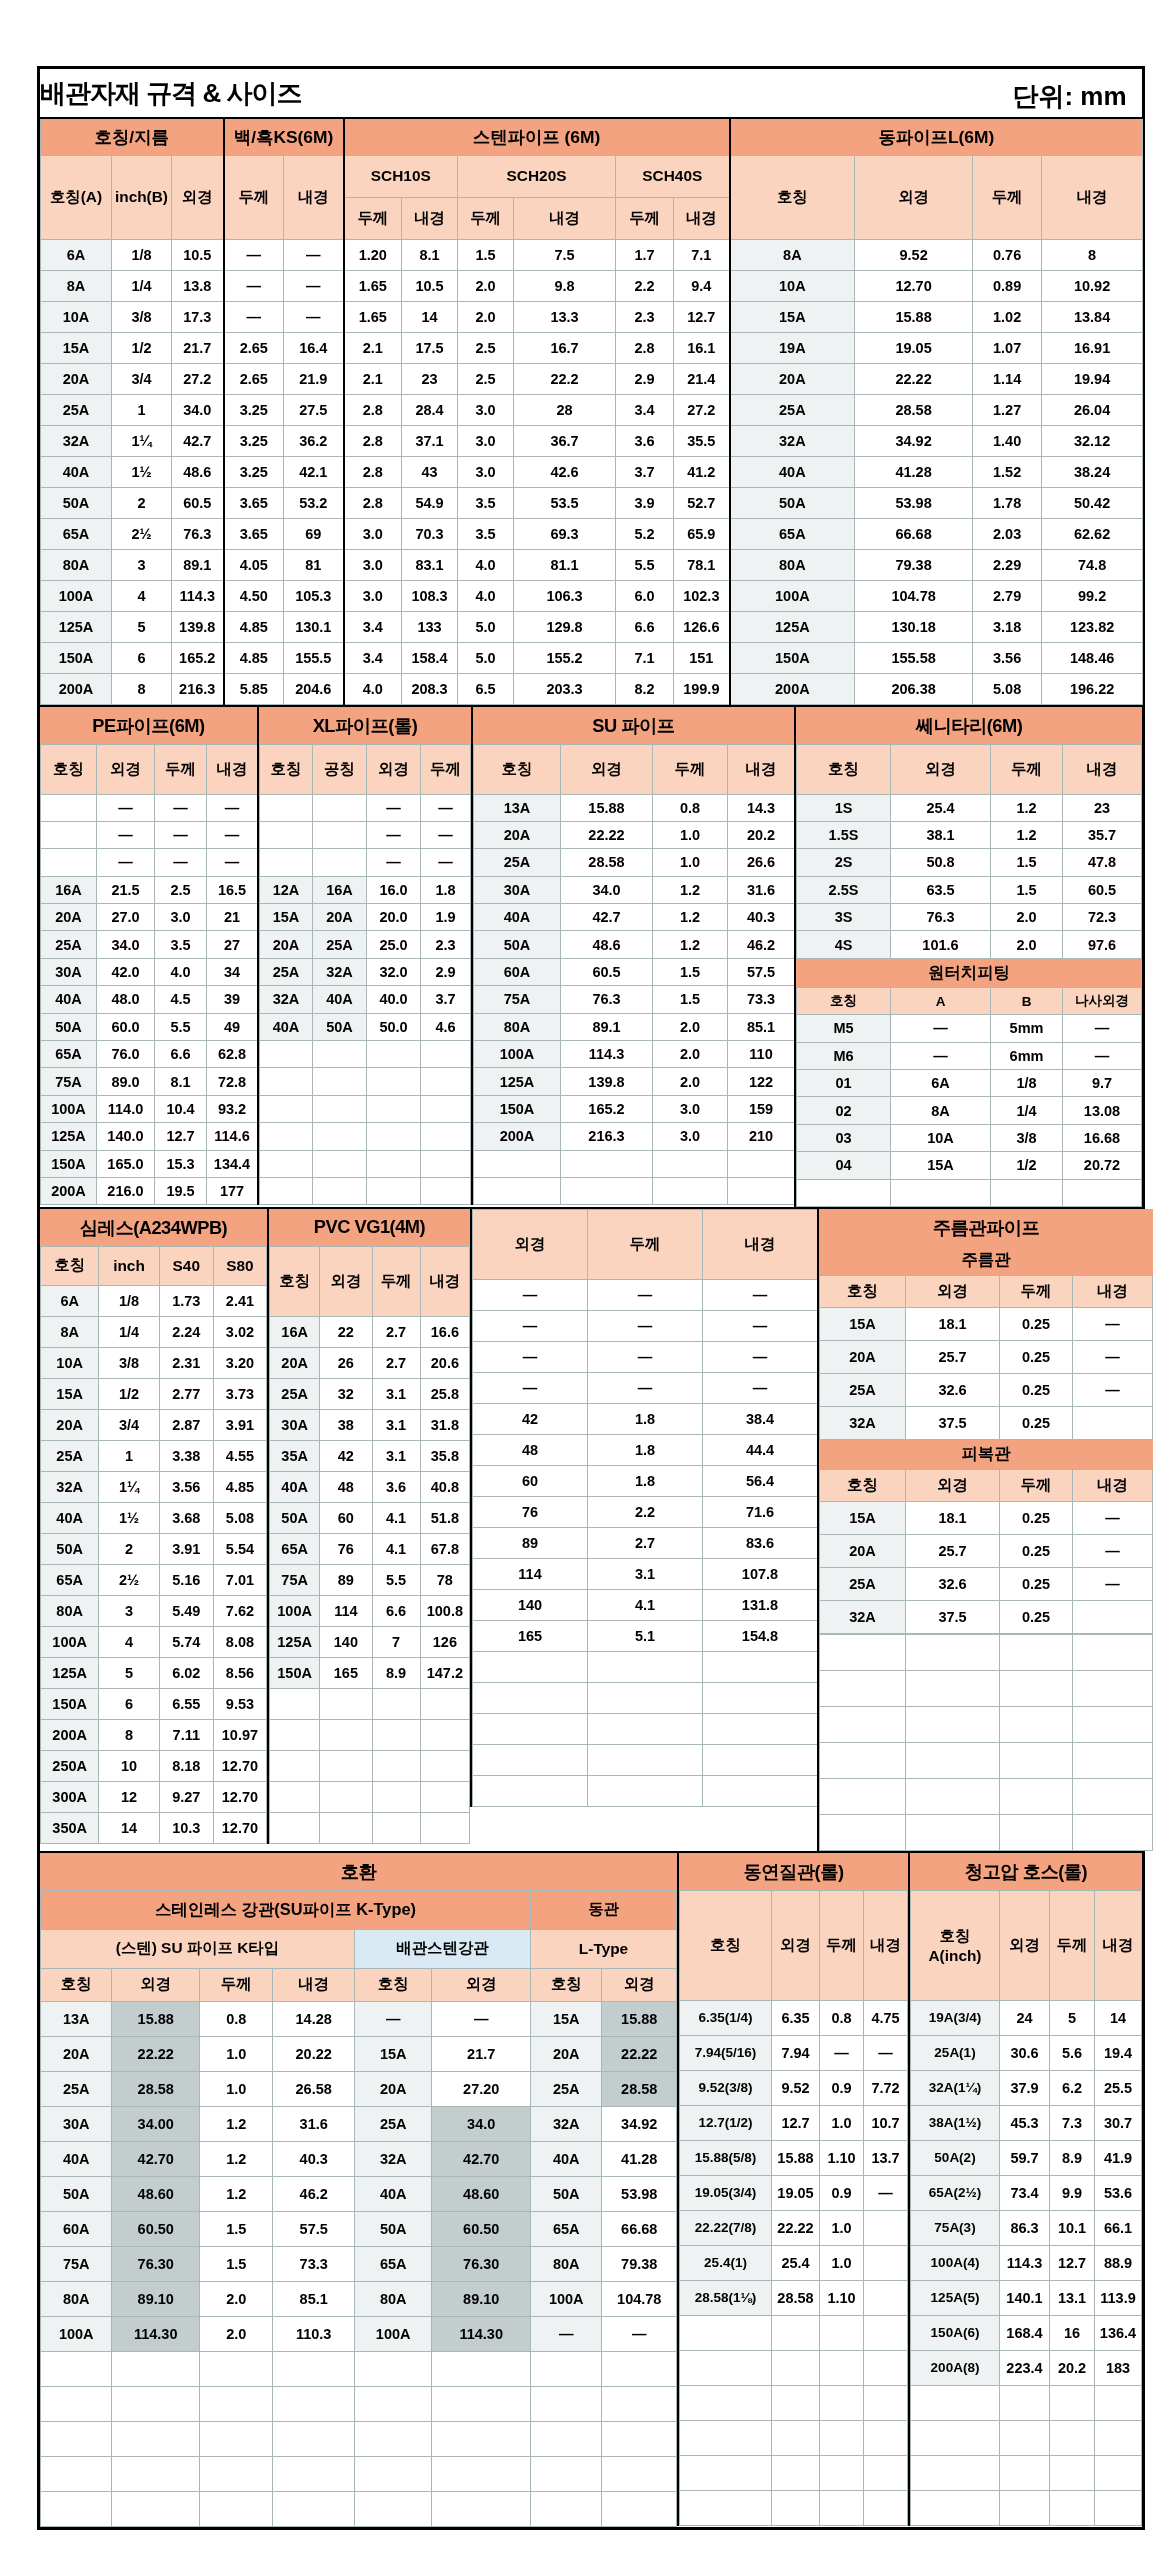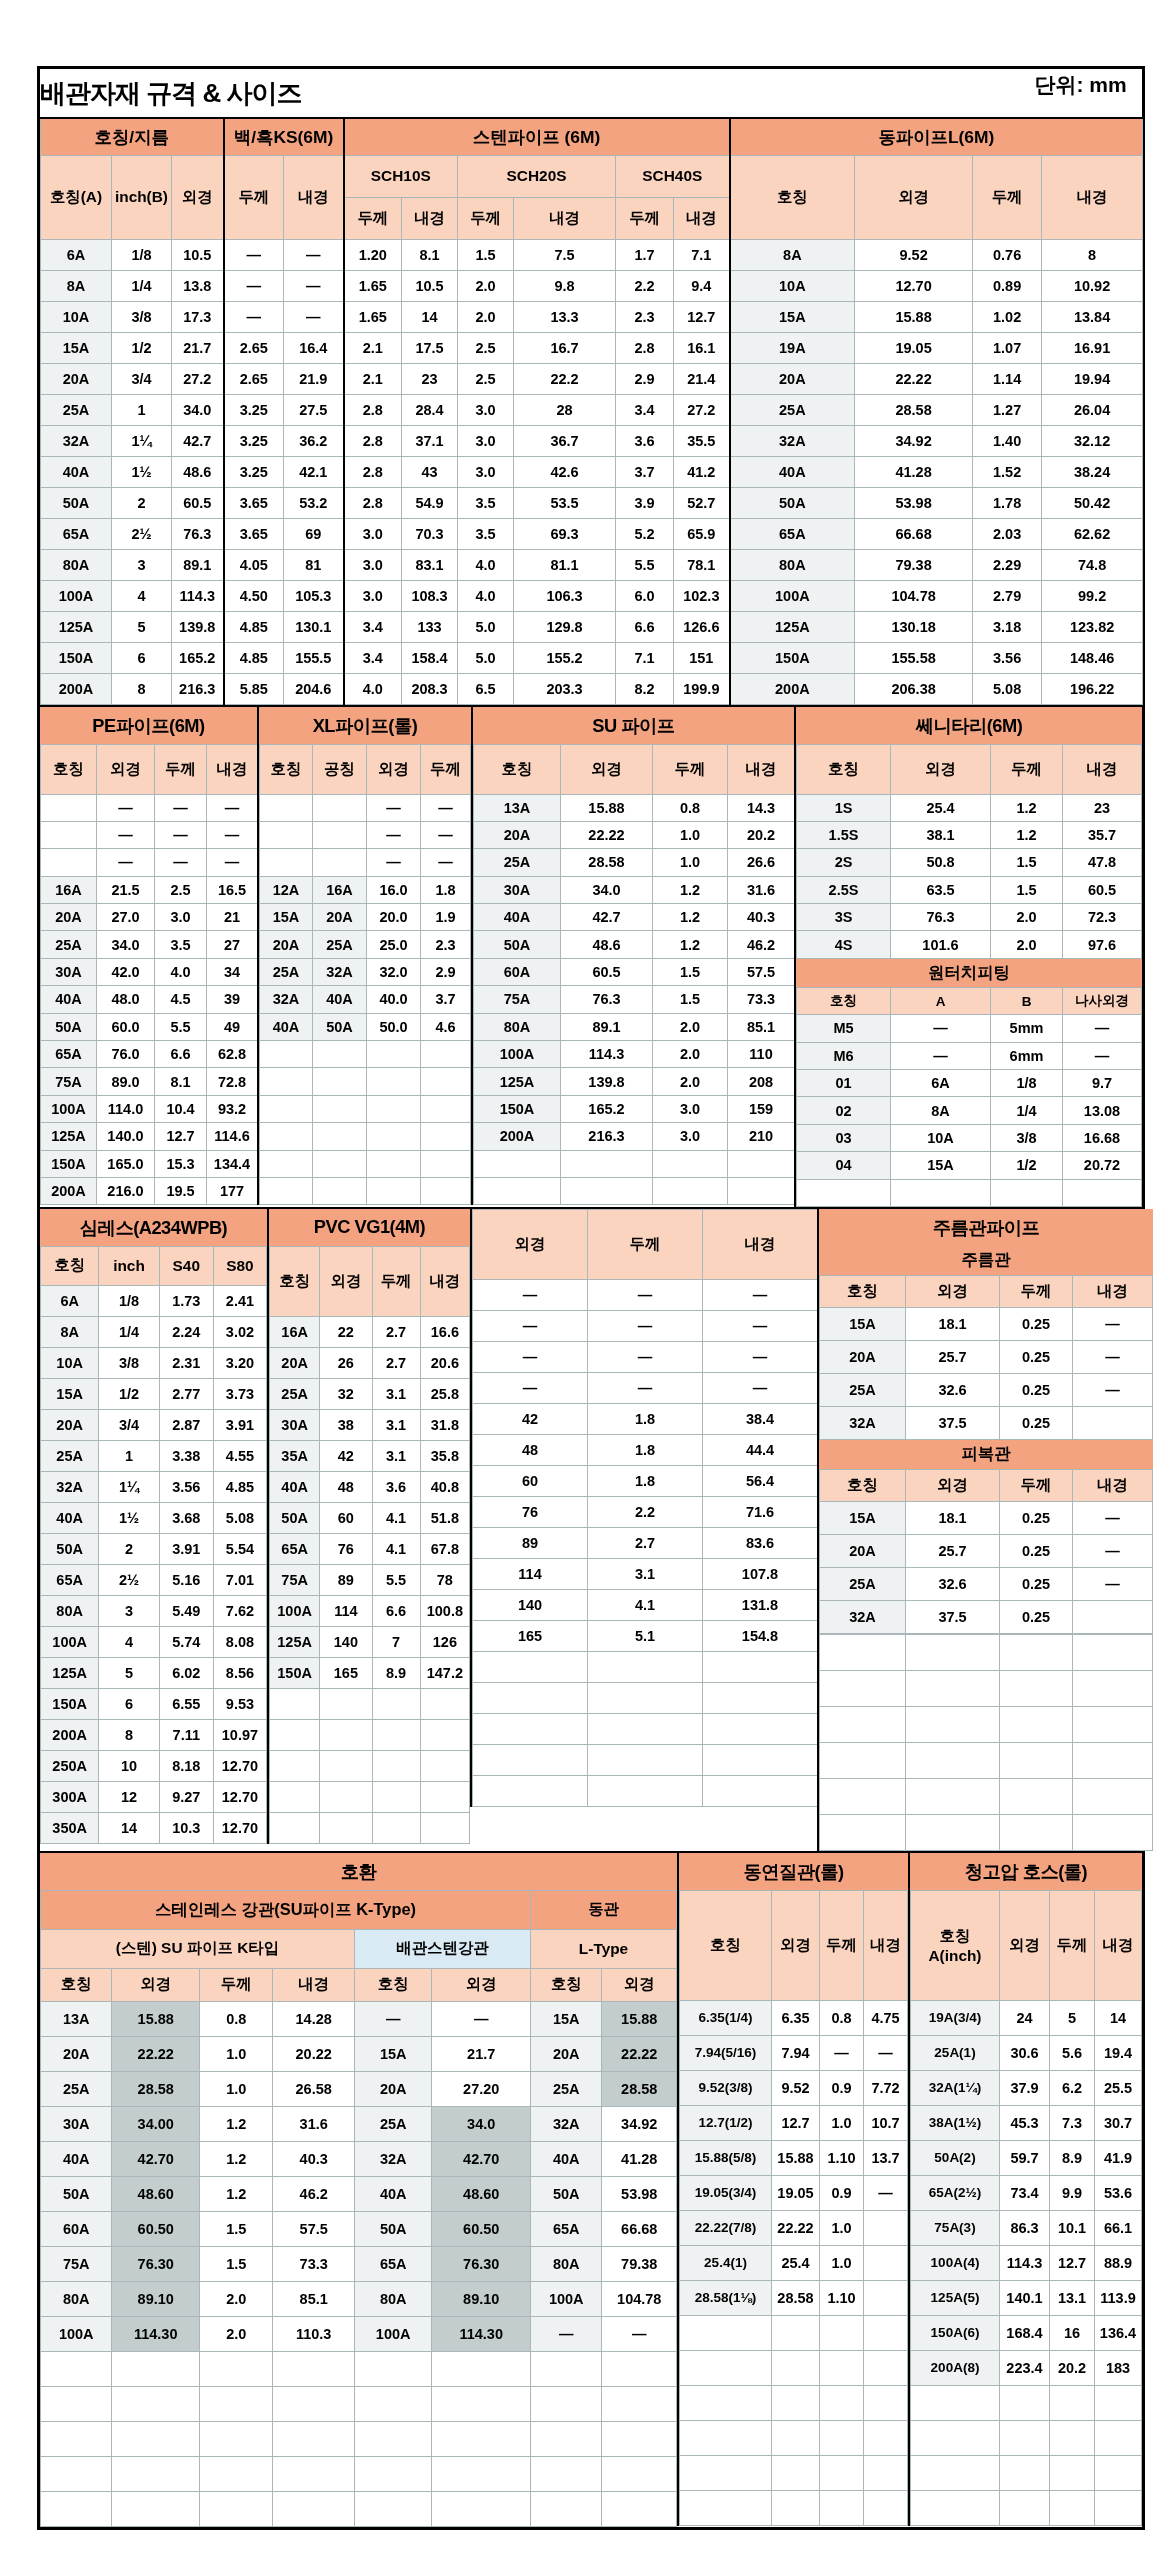--- a/index.html
+++ b/index.html
@@ -1,20 +1,20 @@
 <!DOCTYPE html>
 <html><head>
 <meta charset="utf-8">
 <style>
   html,body{margin:0;padding:0}
   body{width:1175px;height:2576px;background:#fff;font-family:"Liberation Sans",sans-serif;font-weight:700;color:#000;position:relative}
   .sheet{position:absolute;left:37px;top:66px;width:1102px;border:3.9px solid #000;background:#fff}
   .titlebar{position:relative;height:48px;display:flex;align-items:center;justify-content:flex-start;background:#fff}
   .title{font-size:26px;letter-spacing:-1px}
-  .unit{position:absolute;right:15.4px;top:2px;font-size:21px}
+  .unit{position:absolute;right:15.4px;top:10px;font-size:26px}
   table{border-collapse:collapse;table-layout:fixed;width:100%}
   th,td{border:1.9px solid #a9b7b9;text-align:center;vertical-align:middle;padding:0;overflow:hidden;white-space:nowrap}
   th{background:#fbd4bf;font-size:15.4px;font-weight:700}
   td{font-size:14.5px;background:#fff;font-weight:700}
   td.rh{background:#eef2f2}
   td.hl{background:#c3cdcd}
   th.g{background:#f4a381;font-size:17.4px}
   th.blue{background:#d9eaf5;font-size:14.5px}
   .bl{border-left:2.9px solid #000}
   #t1{width:100%;border-top:2.9px solid #000}
@@ -666,21 +666,21 @@
             <tr>
               <td class="rh">100A</td>
               <td>114.3</td>
               <td>2.0</td>
               <td>110</td>
             </tr>
             <tr>
               <td class="rh">125A</td>
               <td>139.8</td>
               <td>2.0</td>
-              <td>208</td>
+              <td>122</td>
             </tr>
             <tr>
               <td class="rh">150A</td>
               <td>165.2</td>
               <td>3.0</td>
               <td>159</td>
             </tr>
             <tr>
               <td class="rh">200A</td>
               <td>216.3</td>

